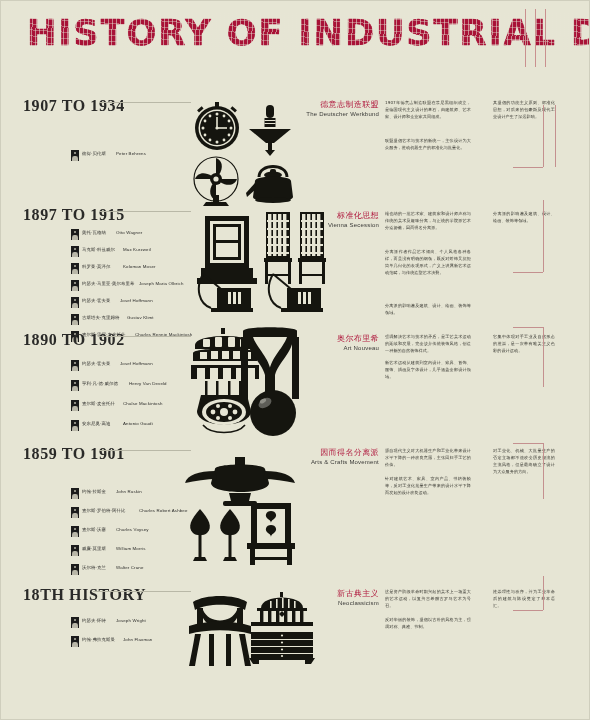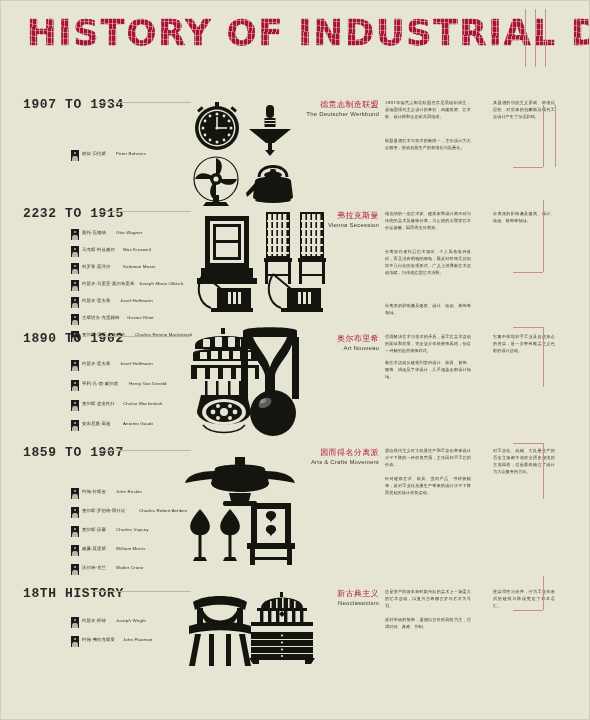--- a/index.html
+++ b/index.html
@@ -73,23 +73,23 @@
   }
   .header-rules i:nth-child(1) { left: 2px; }
   .header-rules i:nth-child(2) { left: 12px; }
   .header-rules i:nth-child(3) { left: 22px; }
 
   
   .section { position: absolute; left: 0; width: 590px; }
   .era-label {
     position: absolute;
     left: 22px; top: 0;
-    font-family: Liberation Mono, monospace;
+    font-family: Liberation Serif, serif;
     font-weight: 700;
-    font-size: 13px;
+    font-size: 16px;
     letter-spacing: 0.6px;
     color: #2a2a28;
     white-space: nowrap;
   }
   .era-rule {
     position: absolute;
     left: 100px; top: 5px;
     height: 1px;
     width: 88px;
     background: #b9b8a7;
@@ -293,21 +293,21 @@
     <div class="copy" style="left:492px;top:2px;width:62px;">其提倡的功能主义原则、标准化思想，对后来的包豪斯及现代工业设计产生了深远影响。</div>
 
     <div class="bracket" style="left:512px;top:8px;width:62px;height:62px;">
       <i class="v" style="left:30px;top:0;height:62px;"></i>
       <i class="v" style="left:42px;top:0;height:62px;"></i>
       <i class="h" style="left:0;top:62px;width:30px;"></i>
     </div>
   </div>
 
   <div class="section" style="top:205px;">
-    <div class="era-label">2232 TO 1915</div>
+    <div class="era-label">1897 TO 1915</div>
     <div class="era-rule" style="left:98px;width:92px;"></div>
 
     <div class="designers" style="top:22px;">
       <div class="designer-row">
         <span class="portrait"></span>
         <span class="designer-cn">奥托·瓦格纳</span>
         <span class="designer-en" style="left:45px;">Otto Wagner</span>
       </div>
       <div class="designer-row">
         <span class="portrait"></span>
@@ -418,21 +418,21 @@
         <g fill="#e6e5d4">
           <rect x="31" y="22" width="3" height="12"></rect>
           <rect x="36" y="22" width="3" height="12"></rect>
           <rect x="41" y="22" width="3" height="12"></rect>
         </g>
         <rect x="14" y="38" width="42" height="4" class="blk"></rect>
       </svg>
     </div>
 
     <div class="movement" style="left:230px;top:4px;width:148px;">
-      <div class="mv-cn">弗拉克斯曼</div>
+      <div class="mv-cn">标准化思想</div>
       <div class="mv-en">Vienna Secession</div>
     </div>
     <div class="copy" style="left:384px;top:4px;width:86px;">维也纳的一批艺术家、建筑家和设计师声称与传统的美术及趣味分离，与正统的学院派艺术分道扬镳，因而得名分离派。</div>
     <div class="copy" style="left:384px;top:42px;width:86px;">分离派作者作品艺术倾向、个人风格各种各样，而且没有明确的纲领，既反对矫饰又抗拒简单几何化的表现形式，广义上讲属新艺术运动范畴，与传统造型艺术决裂。</div>
     <div class="copy" style="left:384px;top:96px;width:86px;">分离派的影响遍及建筑、设计、绘画、装饰等领域。</div>
     <div class="copy" style="left:492px;top:4px;width:62px;">分离派的影响遍及建筑、设计、绘画、装饰等领域。</div>
 
     <div class="bracket" style="left:512px;top:-6px;width:62px;height:72px;">
       <i class="v" style="left:30px;top:0;height:72px;"></i>
       <i class="h" style="left:0;top:72px;width:30px;"></i>
@@ -545,21 +545,21 @@
     <div class="copy" style="left:384px;top:28px;width:86px;">新艺术运动从建筑到室内设计、家具、首饰、服饰、插画及字体设计，几乎涵盖全部设计领域。</div>
     <div class="copy" style="left:492px;top:2px;width:62px;">它集中体现对手工业及自然形态的推崇，是一次带有唯美主义色彩的设计运动。</div>
 
     <div class="bracket" style="left:512px;top:-4px;width:62px;height:60px;">
       <i class="v" style="left:30px;top:0;height:60px;"></i>
       <i class="h" style="left:0;top:0;width:30px;"></i>
     </div>
   </div>
 
   <div class="section" style="top:444px;">
-    <div class="era-label">1859 TO 1907</div>
+    <div class="era-label">1859 TO 1901</div>
     <div class="era-rule" style="left:98px;width:92px;"></div>
 
     <div class="designers" style="top:42px;">
       <div class="designer-row" style="height:17px;">
         <span class="portrait"></span>
         <span class="designer-cn">约翰·拉斯金</span>
         <span class="designer-en" style="left:45px;">John Ruskin</span>
       </div>
       <div class="designer-row" style="height:17px;">
         <span class="portrait"></span>

